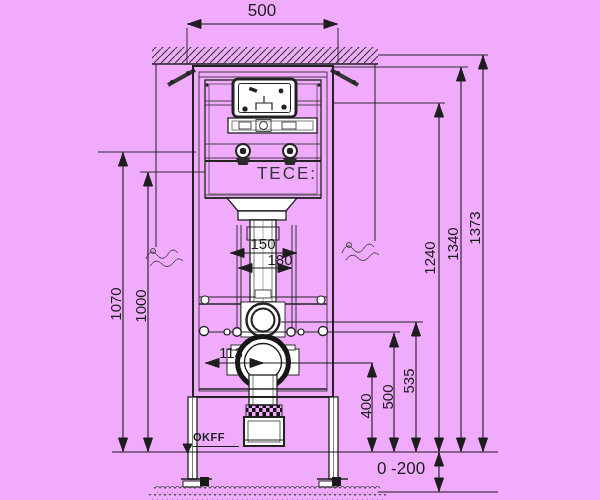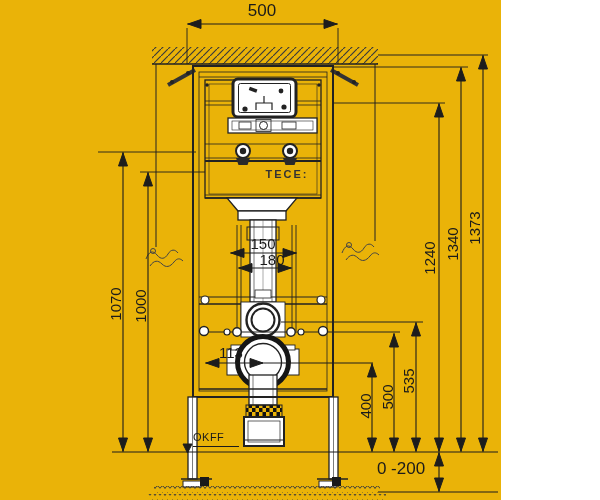--- a/index.html
+++ b/index.html
@@ -1,34 +1,34 @@
 <!DOCTYPE html>
 <html><head>
 <meta charset="utf-8">
 <style>
   html,body{margin:0;padding:0;background:#fff;}
   #canvas{
-    position:relative;width:501px;height:500px;background:#eab308;
+    position:relative;width:600px;height:500px;background:#f0abfc;
     font-family:"Liberation Sans","DejaVu Sans",sans-serif;color:#1b1b1b;
     overflow:hidden;
   }
   #canvas svg{position:absolute;left:0;top:0;}
   .lbl{
     position:absolute;text-align:center;white-space:nowrap;
     font-size:16px;line-height:16px;color:#1b1b1b;
   }
   .lbl.vert{width:44px;height:16px;transform:rotate(-90deg);transform-origin:50% 50%;font-size:15px;}
   .lbl.small{font-size:15px;}
   .lbl.big{font-size:17px;}
   .lbl.okff{
-    font-size:11px;font-weight:normal;letter-spacing:0.5px;
+    font-size:11px;font-weight:bold;letter-spacing:0.5px;
     border-bottom:1.5px solid #1b1b1b;padding-bottom:1px;text-align:left;
   }
   .lbl.brand{
-    font-size:11px;font-weight:bold;letter-spacing:2px;color:#333;
+    font-size:17px;font-weight:normal;letter-spacing:2px;color:#333;
   }
 </style>
 </head>
 <body>
 
 <div id="canvas">
 
 <svg width="600" height="500" viewBox="0 0 600 500">
   <defs>
     <pattern id="hatch" width="7" height="7" patternUnits="userSpaceOnUse">
@@ -250,21 +250,21 @@
     <polygon points="439,491 434.5,478 443.5,478"></polygon>
 
     <polygon points="187.5,453 183,444 192,444"></polygon>
   </g>
 </svg>
 
 <div class="lbl big" style="left:242px;top:3px;width:40px;">500</div>
 <div class="lbl vert" style="left:94px;top:296px;">1070</div>
 <div class="lbl vert" style="left:119px;top:298px;">1000</div>
 <div class="lbl small" style="left:243px;top:236px;width:40px;">150</div>
-<div class="lbl small" style="left:252px;top:252px;width:40px;">180</div>
+<div class="lbl small" style="left:260px;top:252px;width:40px;">180</div>
 <div class="lbl small" style="left:211px;top:345px;width:40px;">113</div>
 <div class="lbl vert" style="left:344px;top:398px;">400</div>
 <div class="lbl vert" style="left:366px;top:389px;">500</div>
 <div class="lbl vert" style="left:387px;top:373px;">535</div>
 <div class="lbl vert" style="left:408px;top:250px;">1240</div>
 <div class="lbl vert" style="left:431px;top:236px;">1340</div>
 <div class="lbl vert" style="left:453px;top:220px;">1373</div>
 <div class="lbl big" style="left:369px;top:461px;width:64px;text-align:center;">0 -200</div>
 <div class="lbl okff" style="left:193px;top:429px;width:46px;">OKFF</div>
 <div class="lbl brand" style="left:252px;top:166px;width:70px;">TECE:</div>

